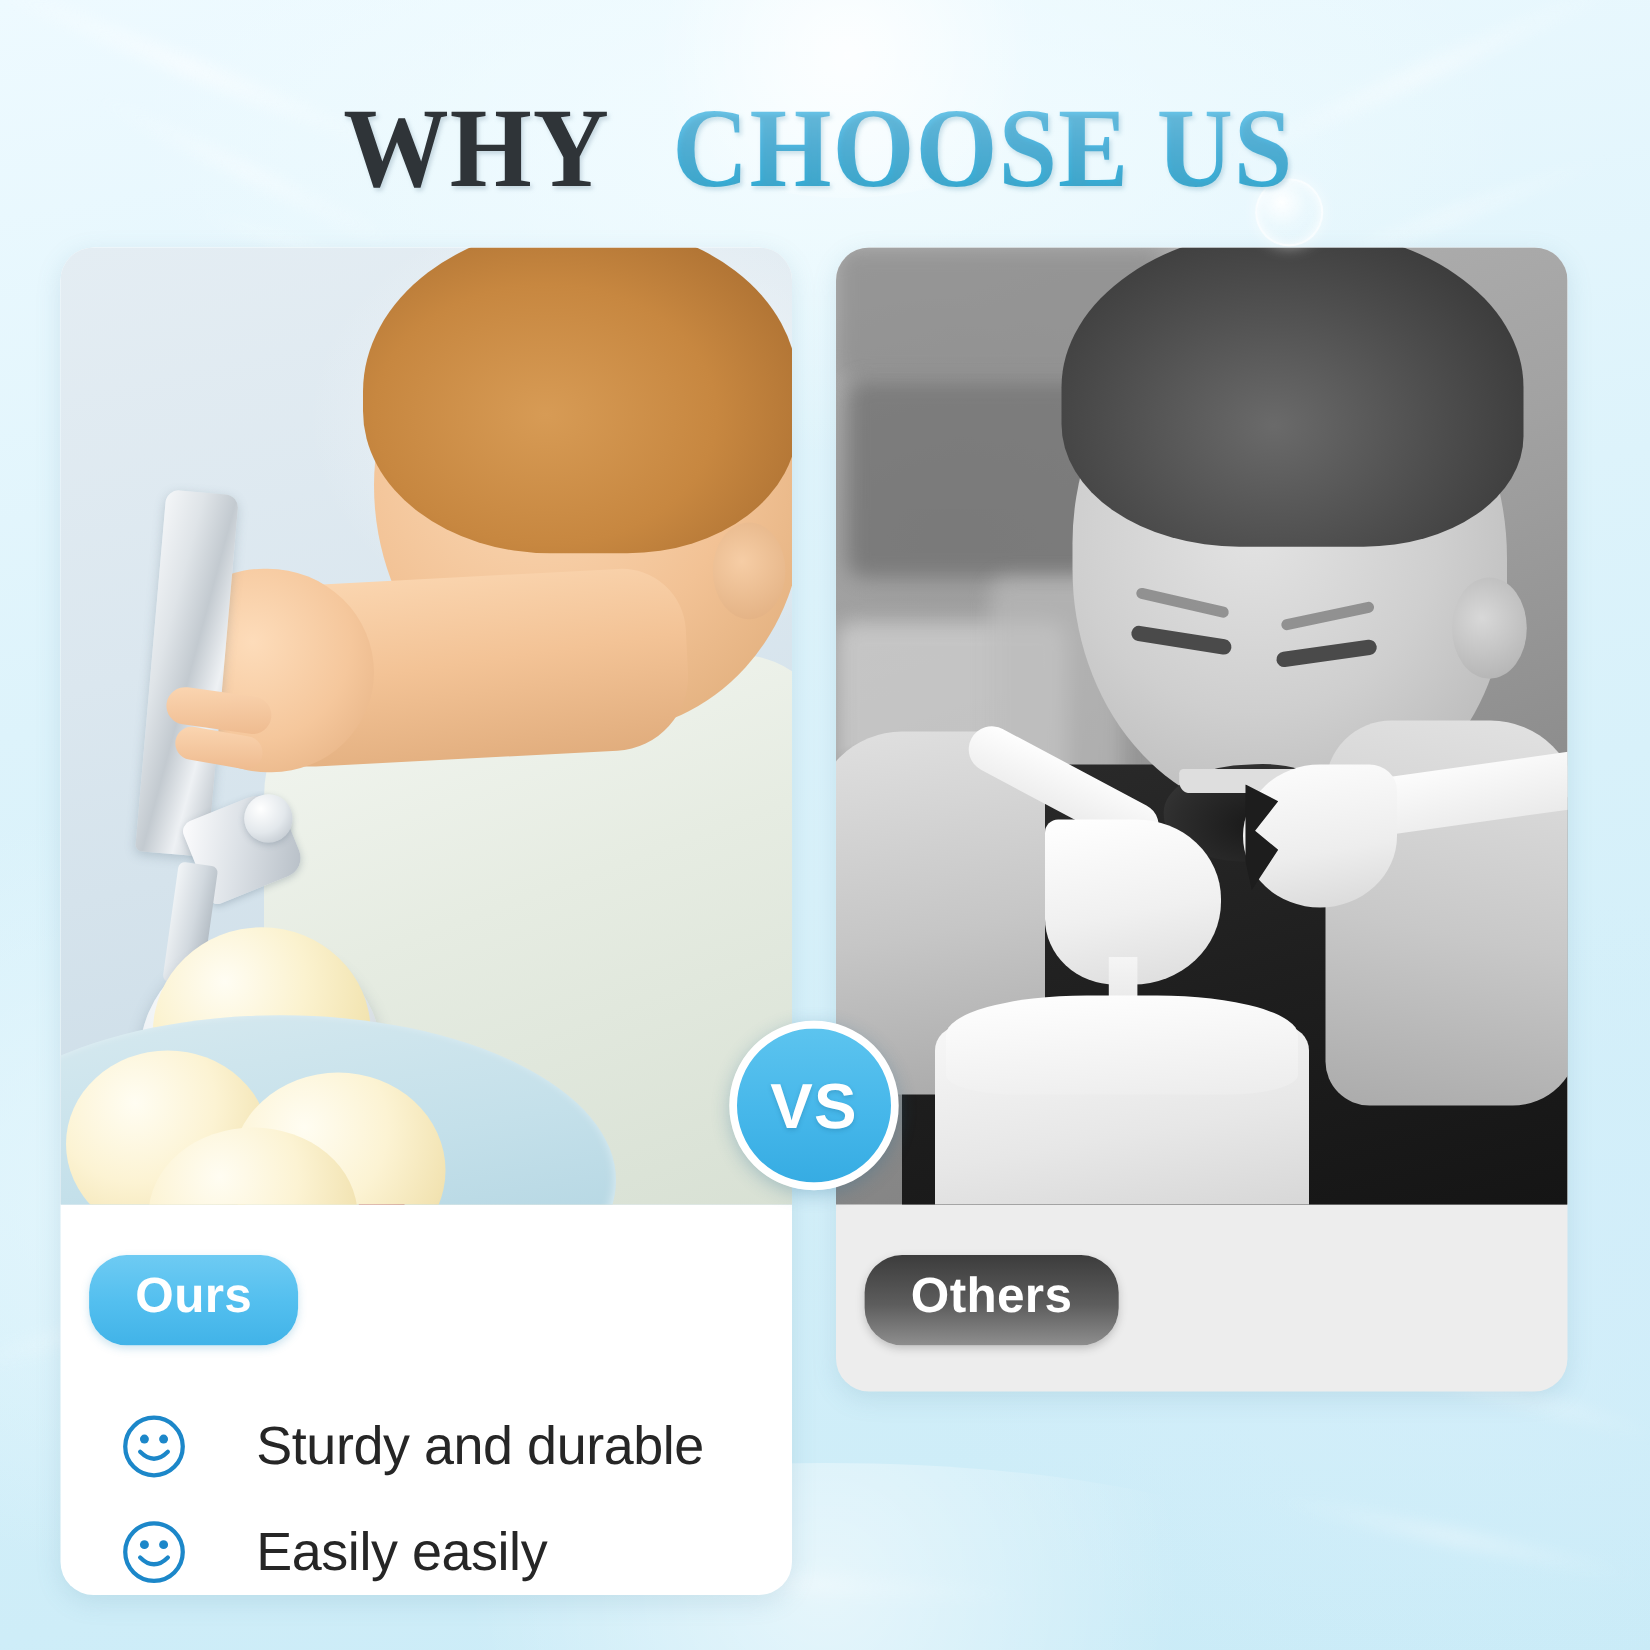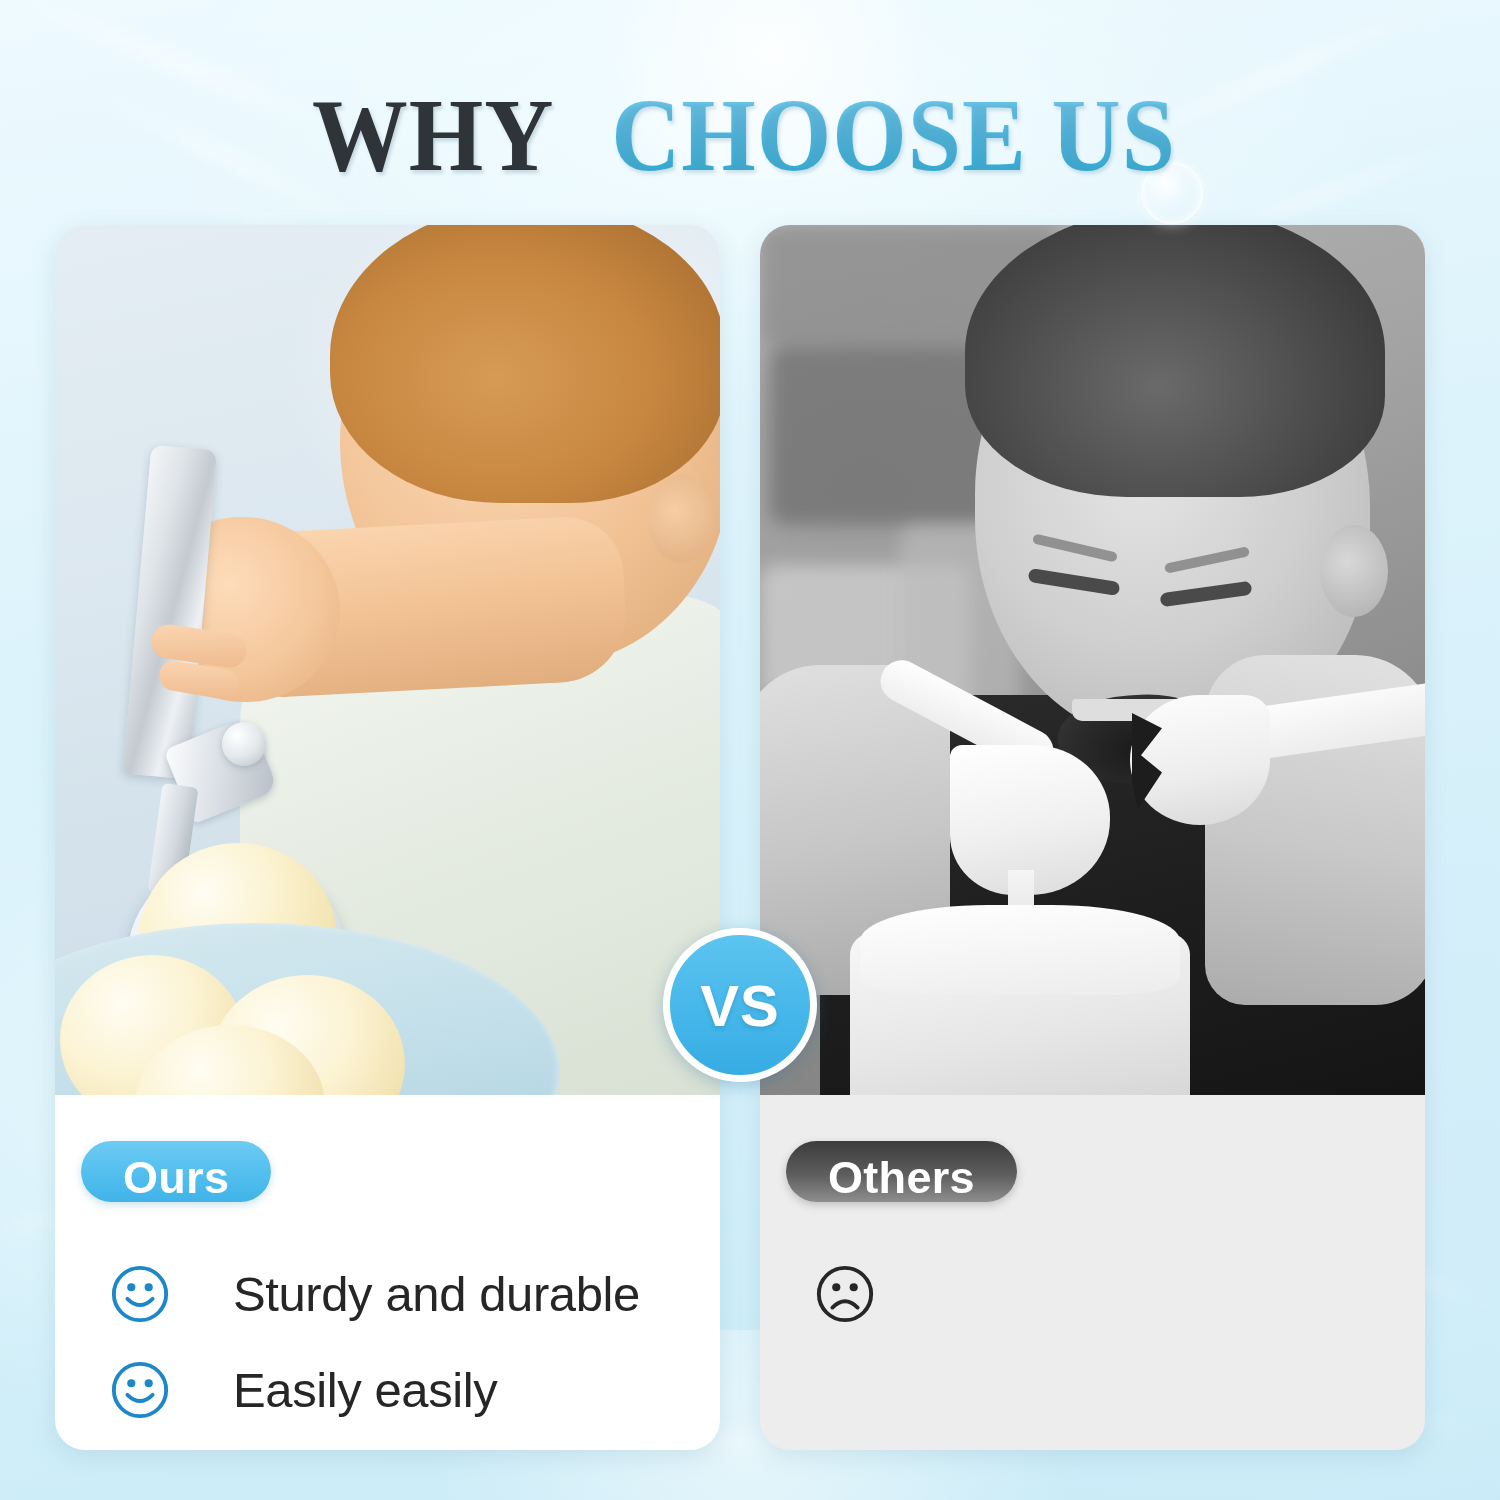--- a/index.html
+++ b/index.html
@@ -65,21 +65,21 @@
   }
 
   
   .card{
     position:absolute; z-index:3;
     border-radius:30px;
     overflow:hidden;
     box-shadow:0 6px 22px rgba(90,140,165,.17);
   }
   #card-ours  { left:55px;  top:225px; width:665px; height:1225px; background:#ffffff; }
-  #card-others{ left:760px; top:225px; width:665px; height:1225px; background:#ededed; }
+  #card-others{ left:760px; top:225px; width:665px; height:1040px; background:#ededed; }
 
   .photo{ position:relative; width:100%; height:870px; overflow:hidden; }
 
   
   .ph-ours{
     background:
       radial-gradient(ellipse 420px 300px at 78% 18%, #f3f7fa 0%, rgba(243,247,250,0) 70%),
       linear-gradient(168deg,#e4edf3 0%, #dbe7ef 40%, #cfdfe9 78%, #c6d9e5 100%);
   }
   .o-plate{
@@ -283,21 +283,21 @@
     font-family:"Liberation Sans", sans-serif;
     text-shadow:0 2px 4px rgba(20,90,130,.25);
   }
 
   
   .panel{ position:relative; padding:46px 0 0 26px; }
 
   .badge{
     display:inline-block;
     border-radius:34px;
-    padding:13px 42px 1px 42px;
+    padding:13px 42px 22px 42px;
     font-size:45px; font-weight:700; color:#ffffff;
     letter-spacing:.3px; line-height:1.05;
   }
   .badge-ours{
     background:linear-gradient(180deg,#6ecbf3 0%, #53bfef 52%, #41b3e8 100%);
     box-shadow:0 3px 8px rgba(60,150,195,.26);
   }
   .badge-others{
     background:linear-gradient(180deg,#3c3c3c 0%, #5d5d5d 55%, #8e8e8e 100%);
     box-shadow:0 3px 8px rgba(60,60,60,.26);

